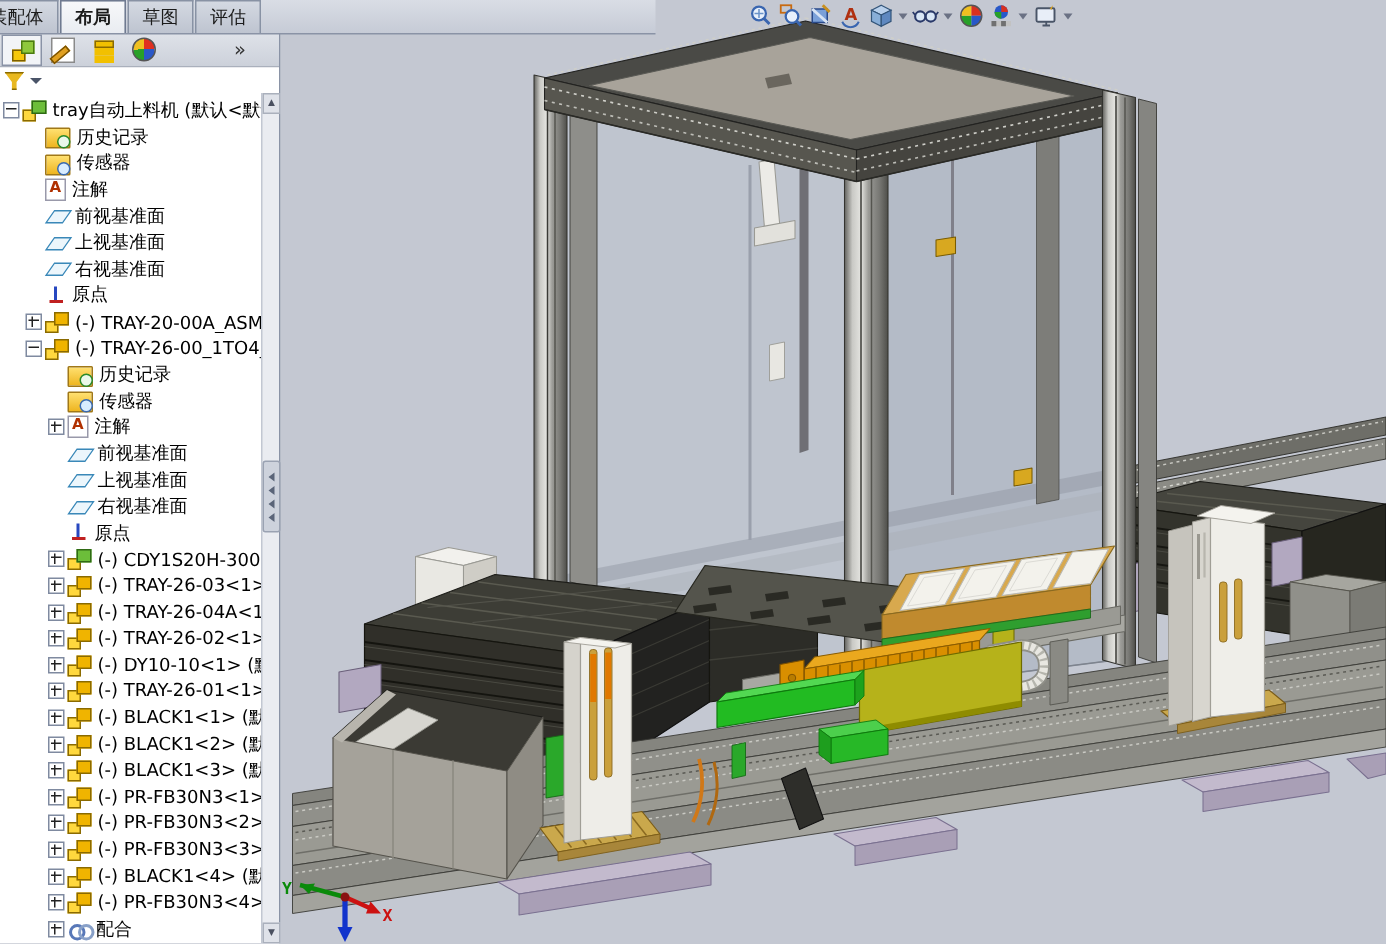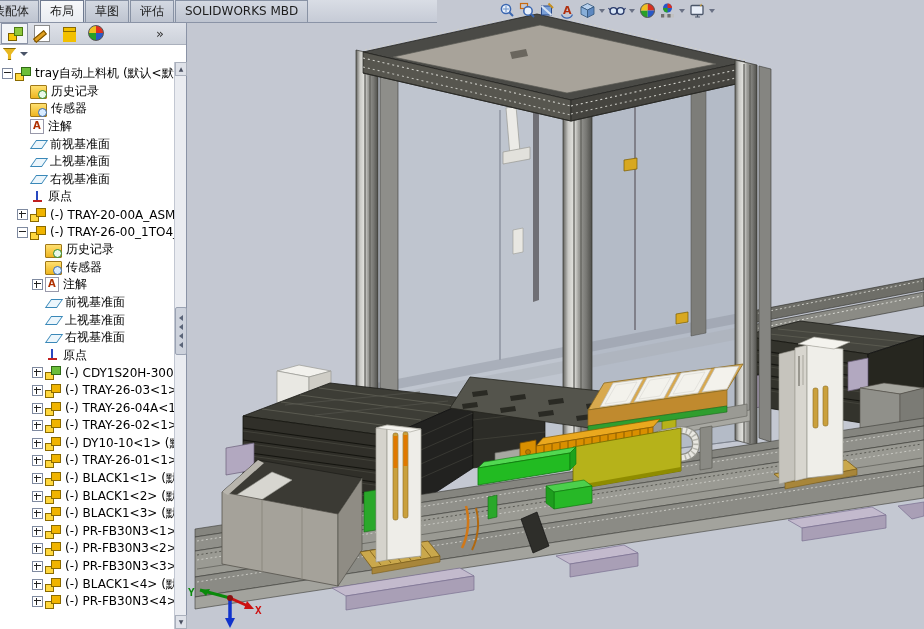--- a/index.html
+++ b/index.html
@@ -8,21 +8,21 @@
        background:#c4c8d2;-webkit-font-smoothing:antialiased;}
   
   .tabbar{position:absolute;left:0;top:0;width:437px;height:22px;
           background:linear-gradient(#d9dde5,#c6cbd6);
           border-bottom:1px solid #8a93a6;display:flex;align-items:flex-end;
           overflow:hidden;z-index:30;}
   .ctab{flex:none;font-size:12px;color:#1c1c1c;padding:3px 9px 3px 9px;
         border:1px solid #8892a4;border-bottom:none;margin-right:1px;
         background:linear-gradient(#d4d9e2,#bec4d0);white-space:nowrap;height:15px;line-height:15px;}
   .ctab.first{margin-left:-17px;}
-  .ctab.active{background:linear-gradient(#f7f8fa,#e9ecf1);border-color:#6f7a90;}
+  .ctab.active{background:linear-gradient(#f7f8fa,#e9ecf1);border-color:#6f7a90;font-weight:bold;}
   
   .panel{position:absolute;left:0;top:22px;width:186px;height:607px;background:#ffffff;z-index:20;
          border-right:1px solid #8a93a6;}
   .ptabs{height:22px;background:linear-gradient(#dfe2e9,#ccd1da);display:flex;align-items:center;
          padding-left:1px;border-bottom:1px solid #aab0bc;}
   .ptab{width:25px;height:19px;display:flex;align-items:center;justify-content:center;
         border:1px solid transparent;position:relative;}
   .ptab.active{background:#f2f4f7;border-color:#8a93a6;}
   .pt-overflow{margin-left:42px;font-size:13px;color:#333;width:18px;text-align:center;}
   .filter-row{height:16px;display:flex;align-items:center;padding:1px 0 0 3px;background:#fff;}
@@ -442,21 +442,20 @@
   <circle cx="44" cy="20" r="3" fill="#8a1111"></circle>
   <text x="2" y="18" font-size="11" font-weight="bold" fill="#0a8a0a" font-family="DejaVu Sans Mono, monospace">Y</text>
   <text x="69" y="36" font-size="11" font-weight="bold" fill="#cc1111" font-family="DejaVu Sans Mono, monospace">X</text>
 </svg>
 
 <div class="tabbar">
     <div class="ctab first">装配体</div>
     <div class="ctab active">布局</div>
     <div class="ctab">草图</div>
     <div class="ctab">评估</div>
-    <div class="ctab">SOLIDWORKS MBD</div>
   </div>
 
 <div class="panel">
   <div class="ptabs">
     <div class="ptab active">
         <span class="i-feat"></span>
       </div>
     <div class="ptab">
         <span class="i-prop"></span>
       </div>
@@ -651,20 +650,26 @@
         <span style="flex: 0 0 auto; width: 32px;"></span>
         <span class="exp plus"></span>
         <span class="ticon t-asm"></span>
         <span class="tlabel">(-) BLACK1&lt;4&gt; (默认&lt;</span>
       </div>
       <div class="trow">
         <span style="flex: 0 0 auto; width: 32px;"></span>
         <span class="exp plus"></span>
         <span class="ticon t-asm"></span>
         <span class="tlabel">(-) PR-FB30N3&lt;4&gt; (默</span>
+      </div>
+      <div class="trow">
+        <span style="flex: 0 0 auto; width: 32px;"></span>
+        <span class="exp plus"></span>
+        <span class="ticon t-mate"></span>
+        <span class="tlabel">配合</span>
       </div>
     </div>
   <div class="tscroll">
     <div class="tsb-up"></div>
     <div class="tsb-thumb">
       <span class="sarr"></span>
         <span class="sarr"></span>
         <span class="sarr"></span>
         <span class="sarr"></span>
     </div>

